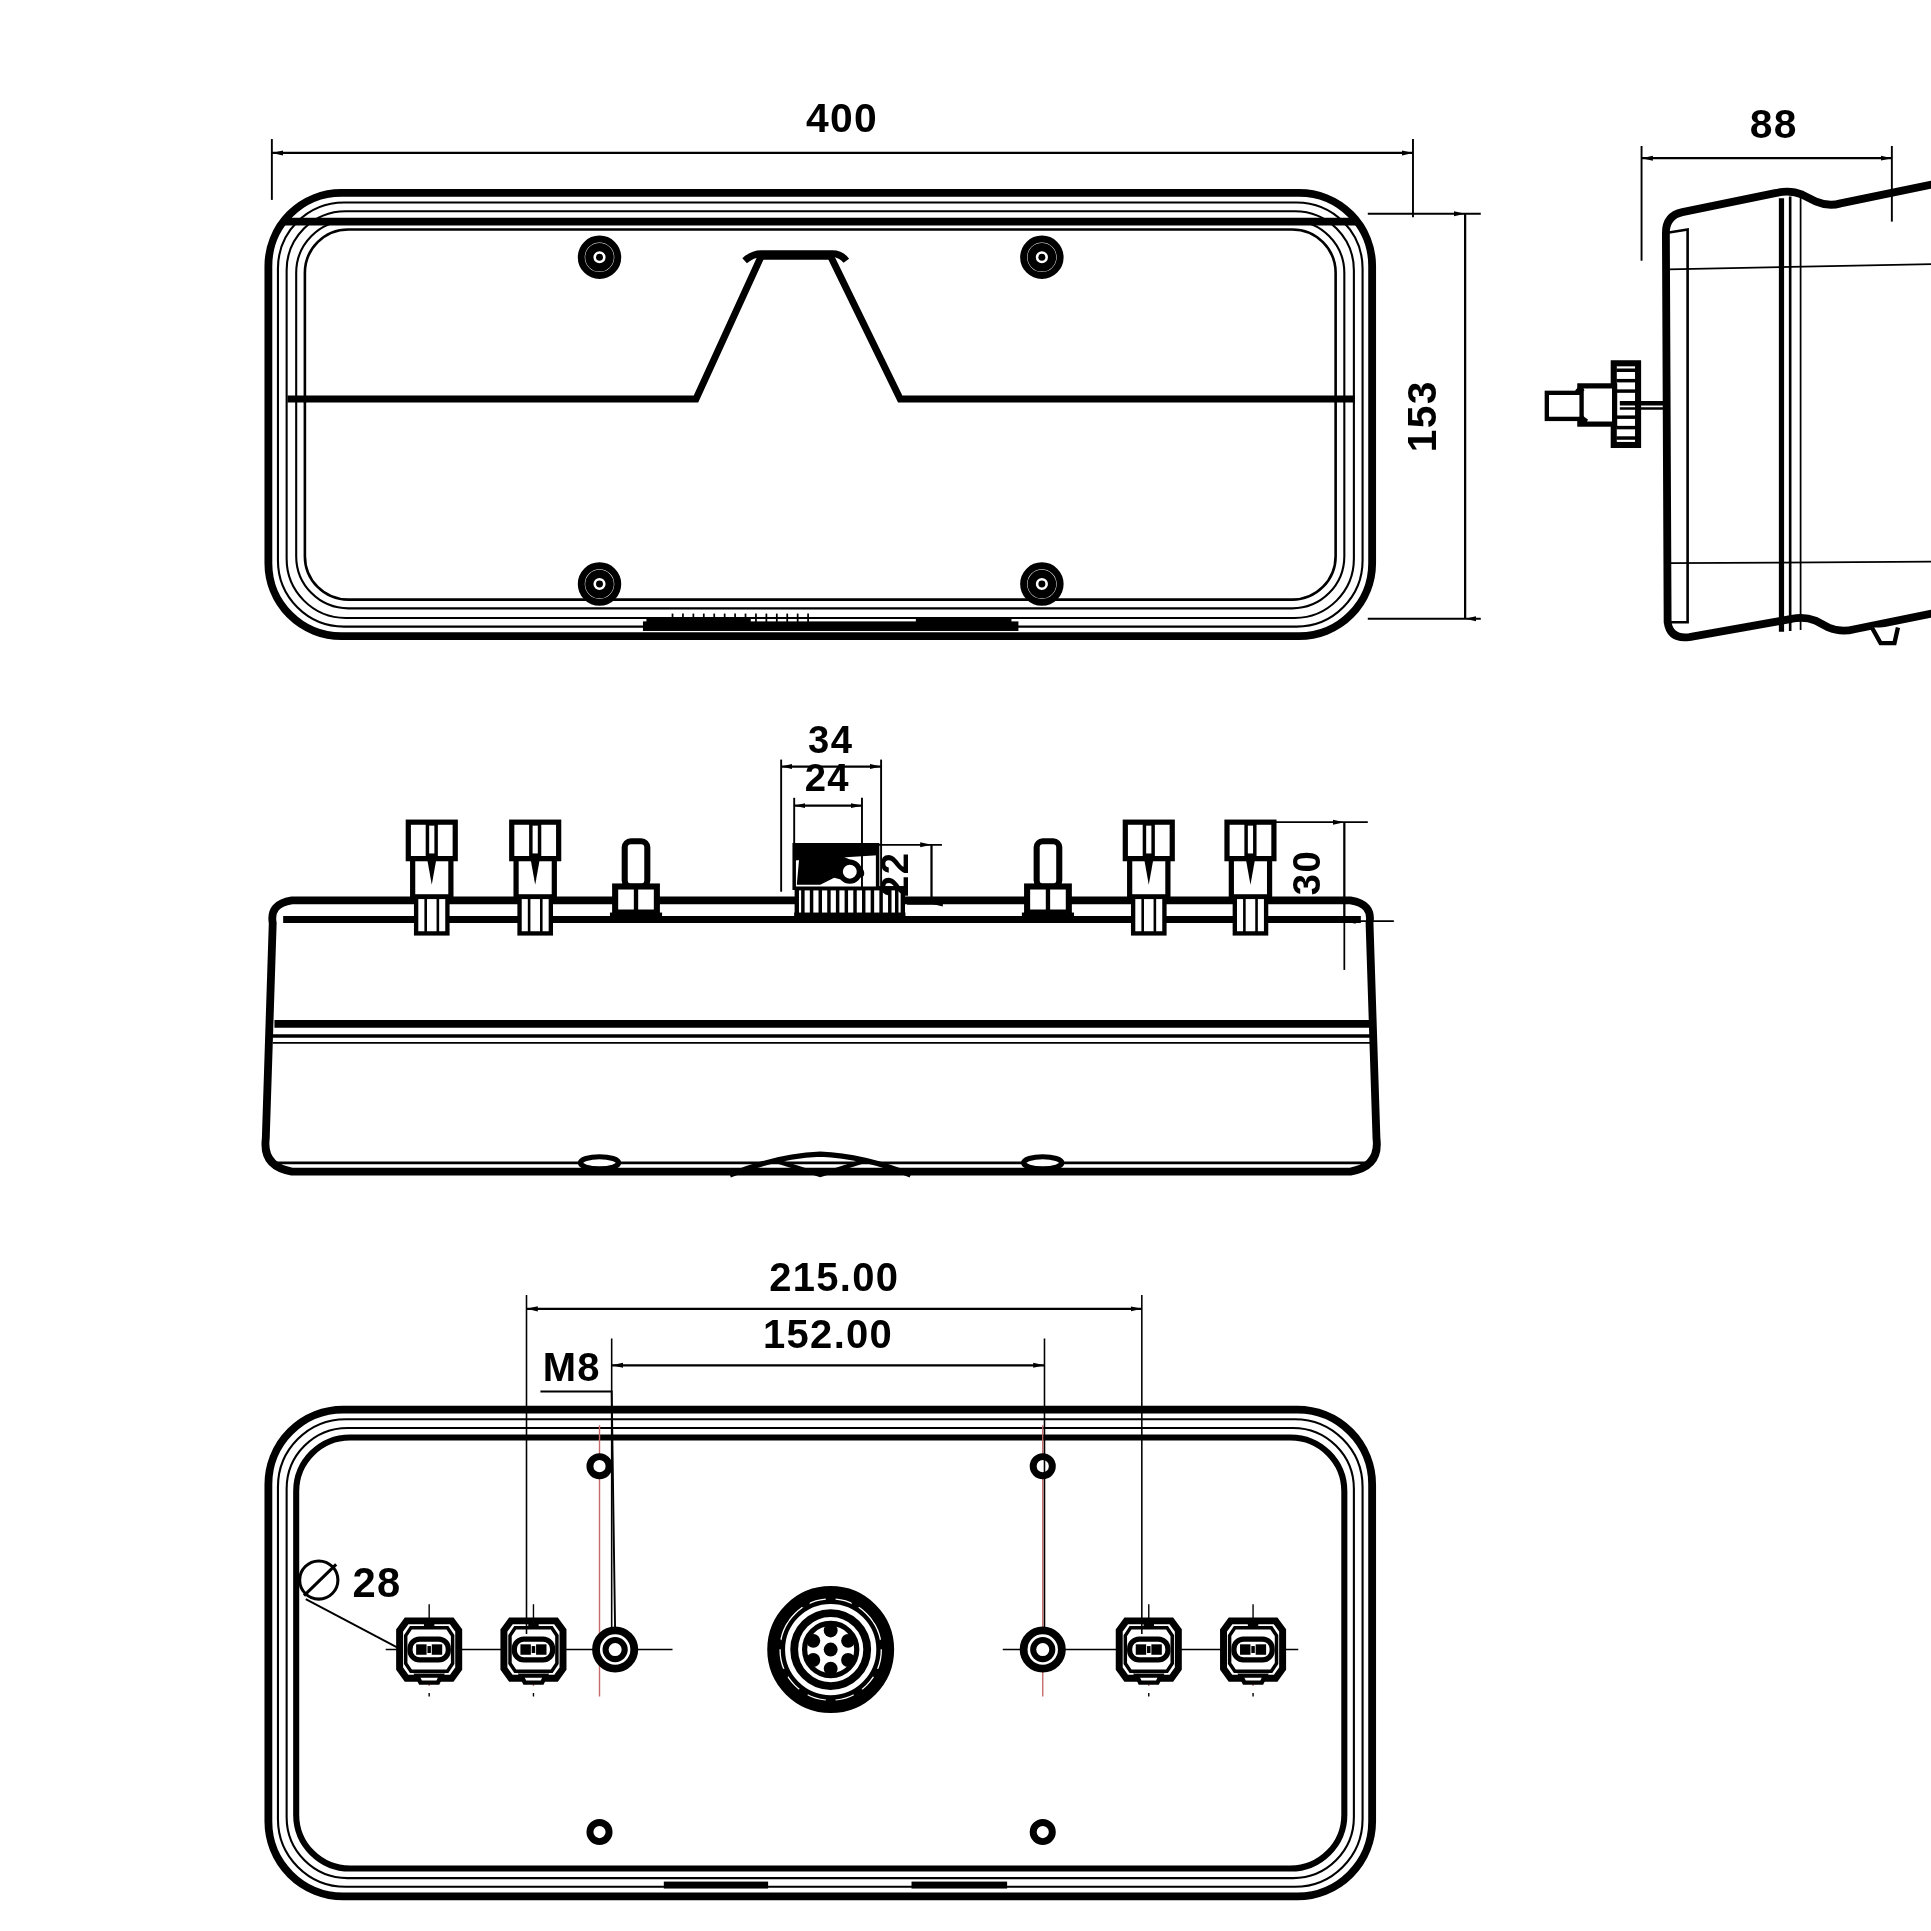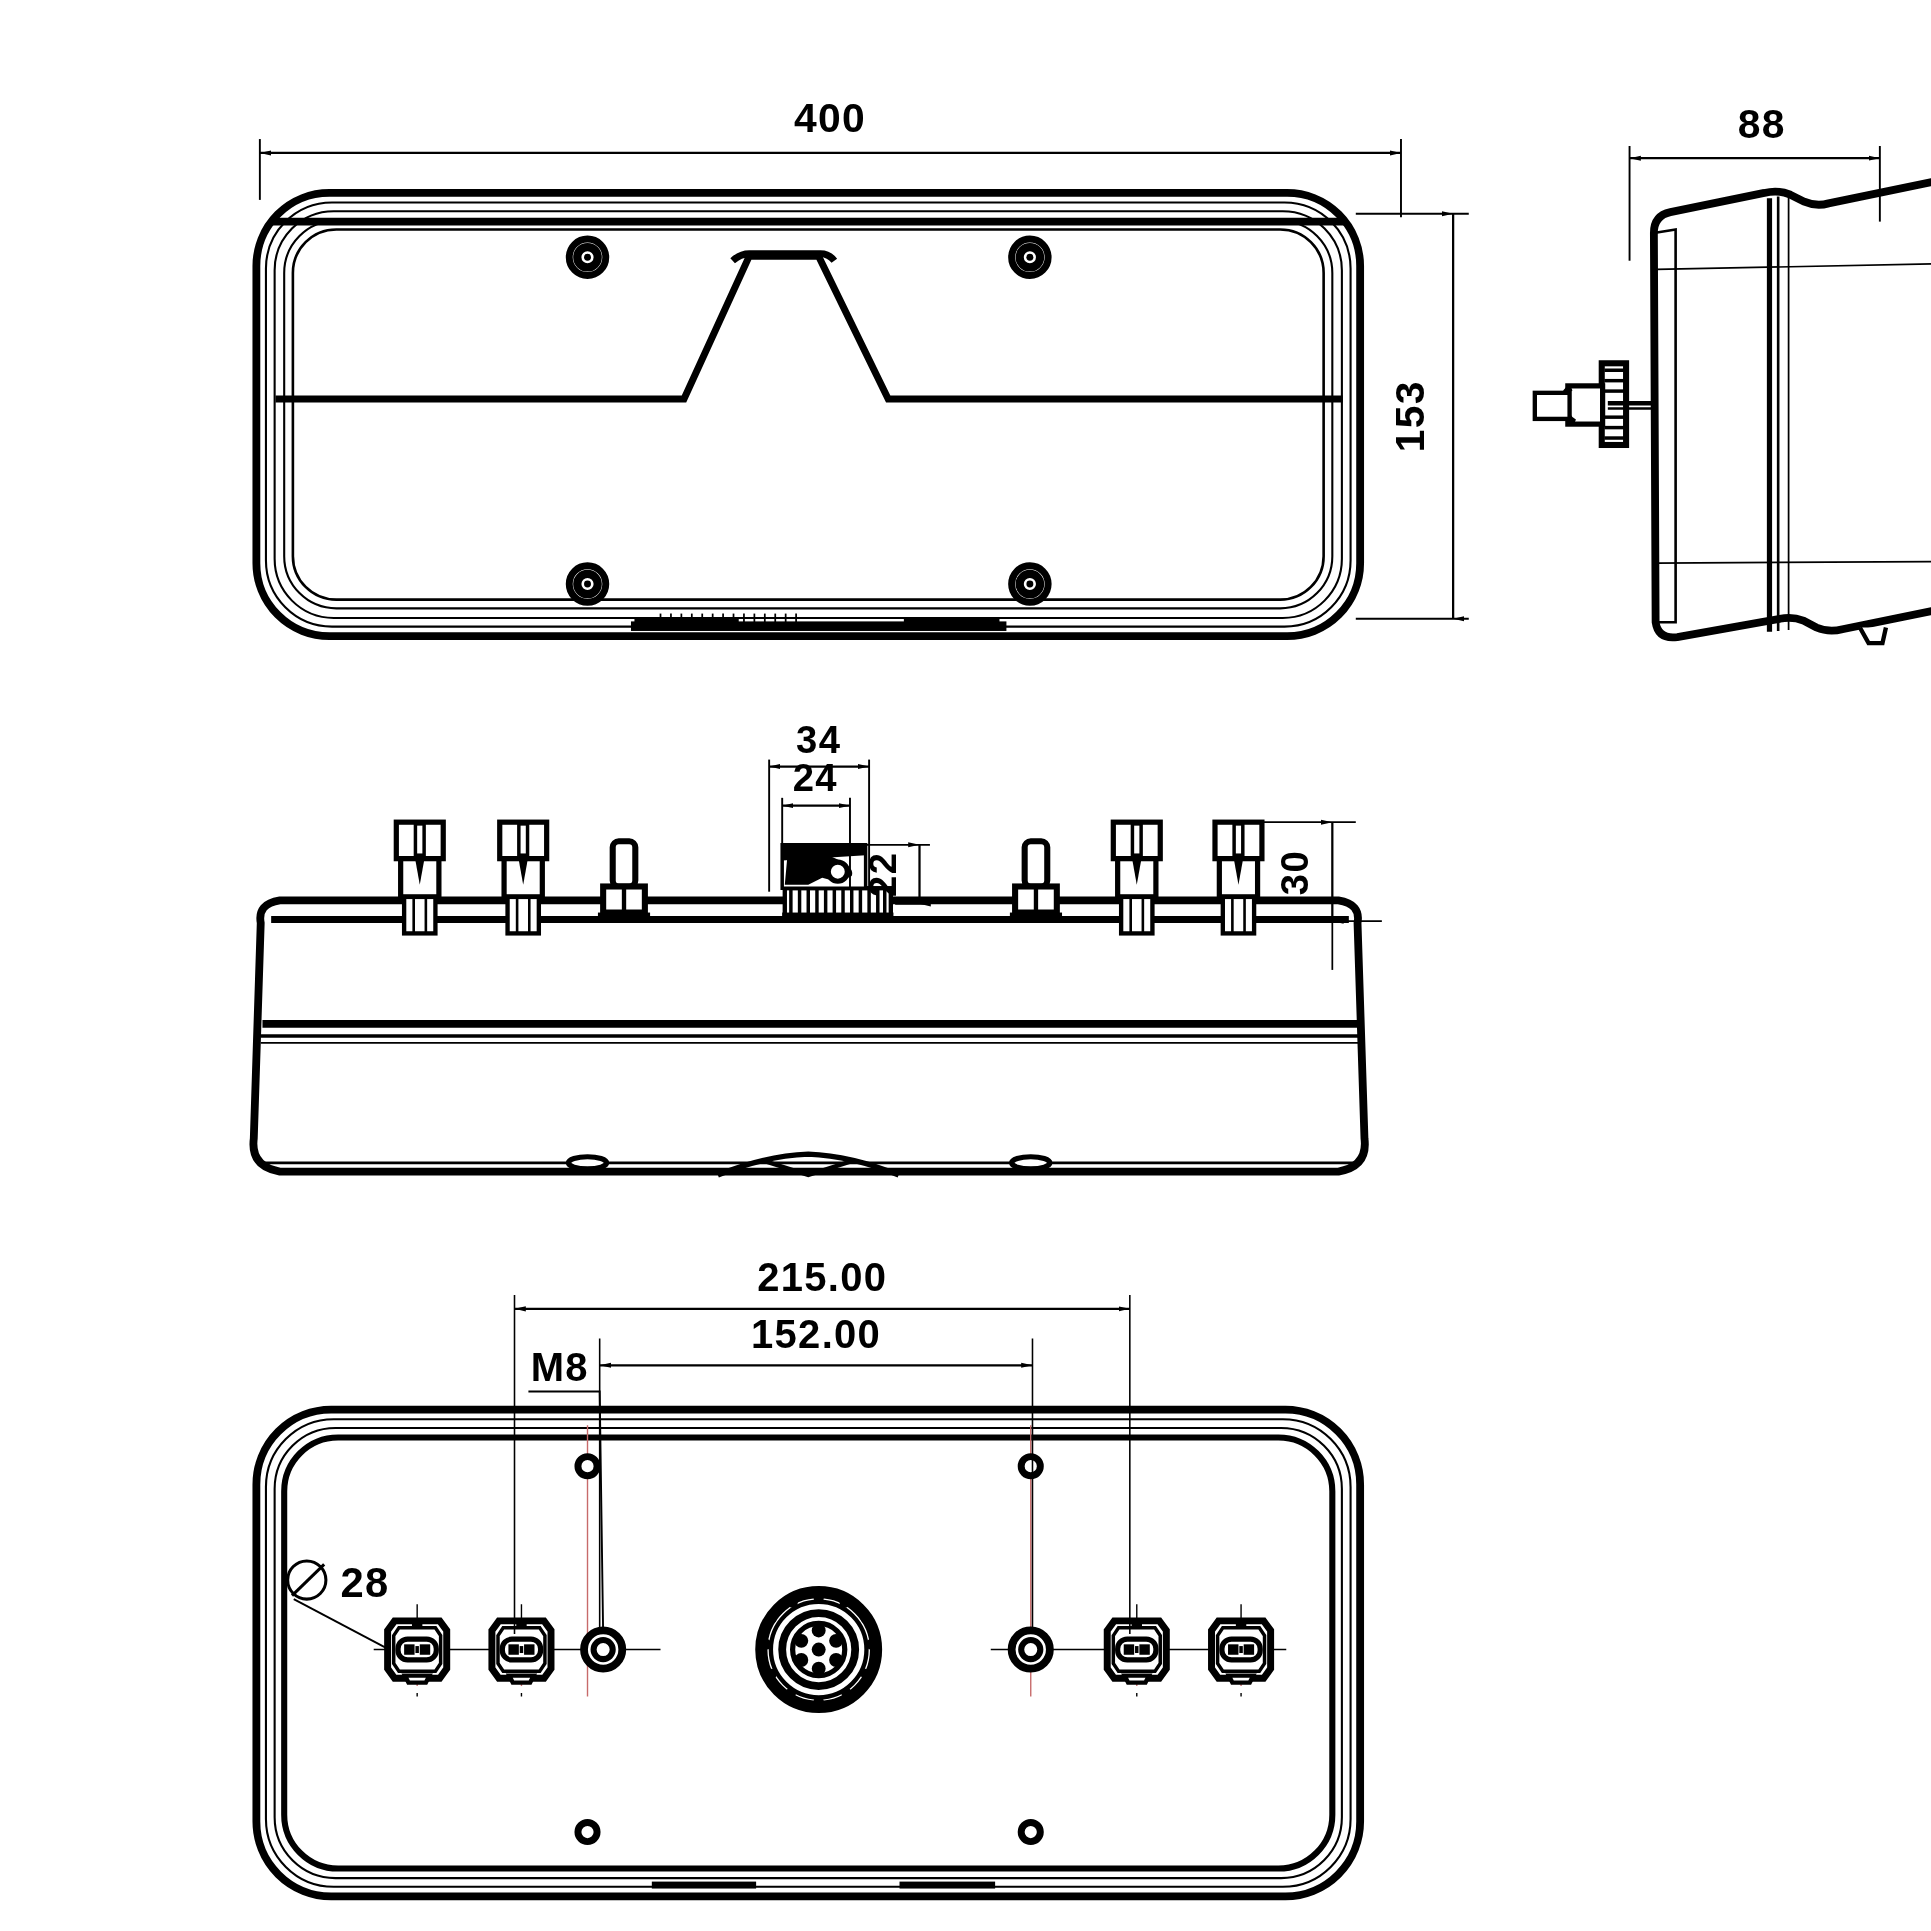--- a/index.html
+++ b/index.html
@@ -4,21 +4,21 @@
 <style>
   html,body{margin:0;padding:0;background:#ffffff;}
   body{
     width:1932px;height:1932px;
     font-family:"Liberation Sans", sans-serif;
     overflow:hidden;
     position:relative;
   }
   #drawing{
     position:absolute;
-    left:0;top:0;
+    left:12px;top:0;
     width:1880px;height:1932px;
   }
   svg{display:block;}
   .dimtext{
     font-family:"Liberation Sans", sans-serif;
     font-weight:700;
     fill:#000;
     letter-spacing:1.5px;
   }
 </style>

